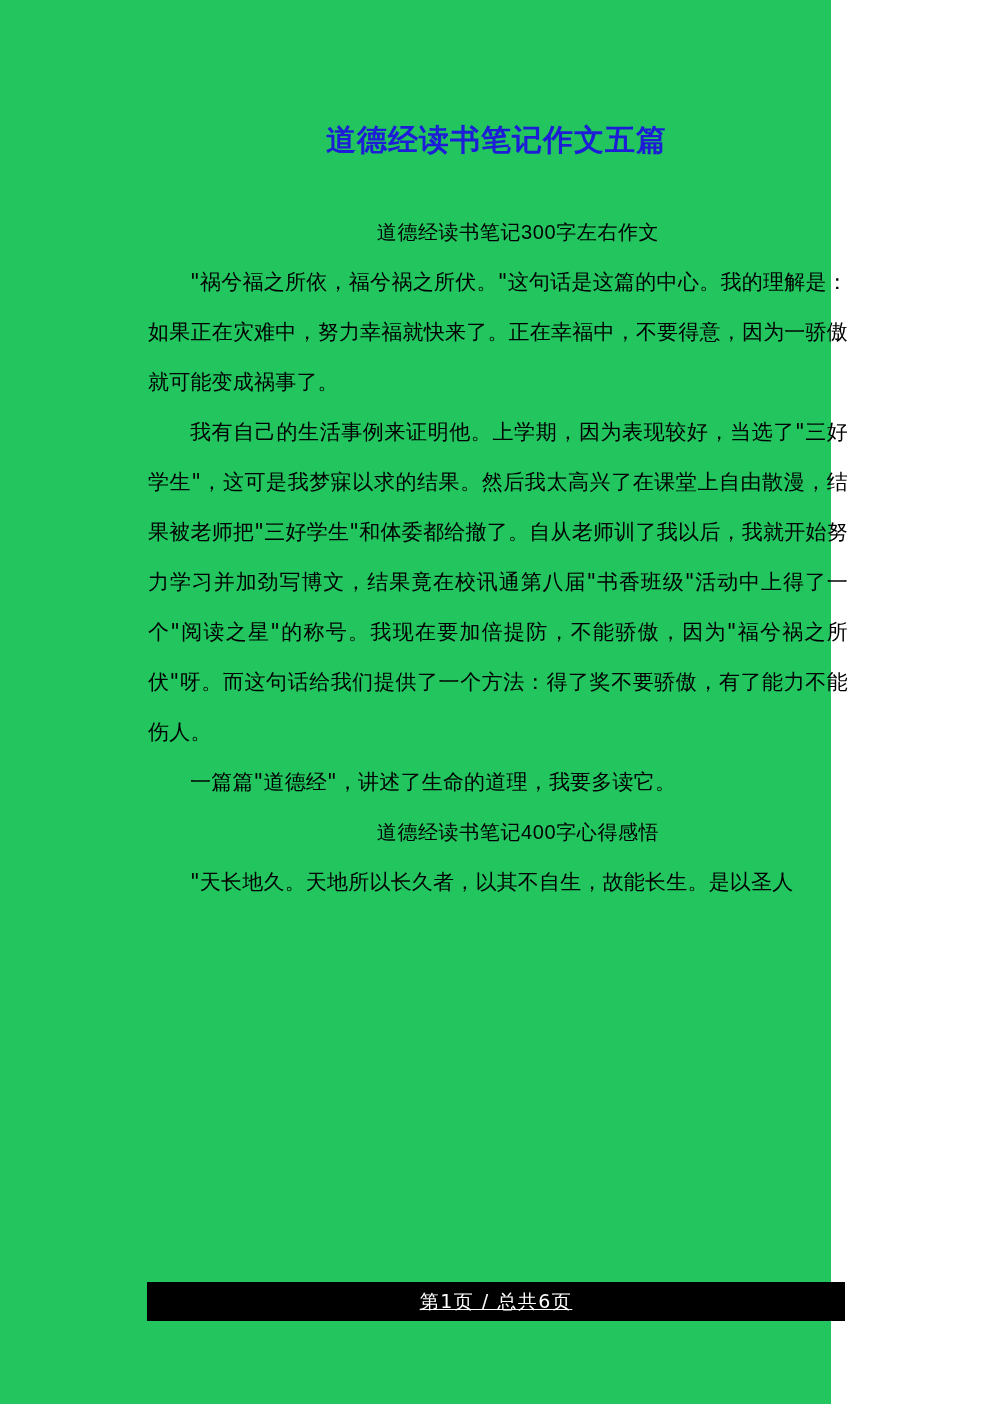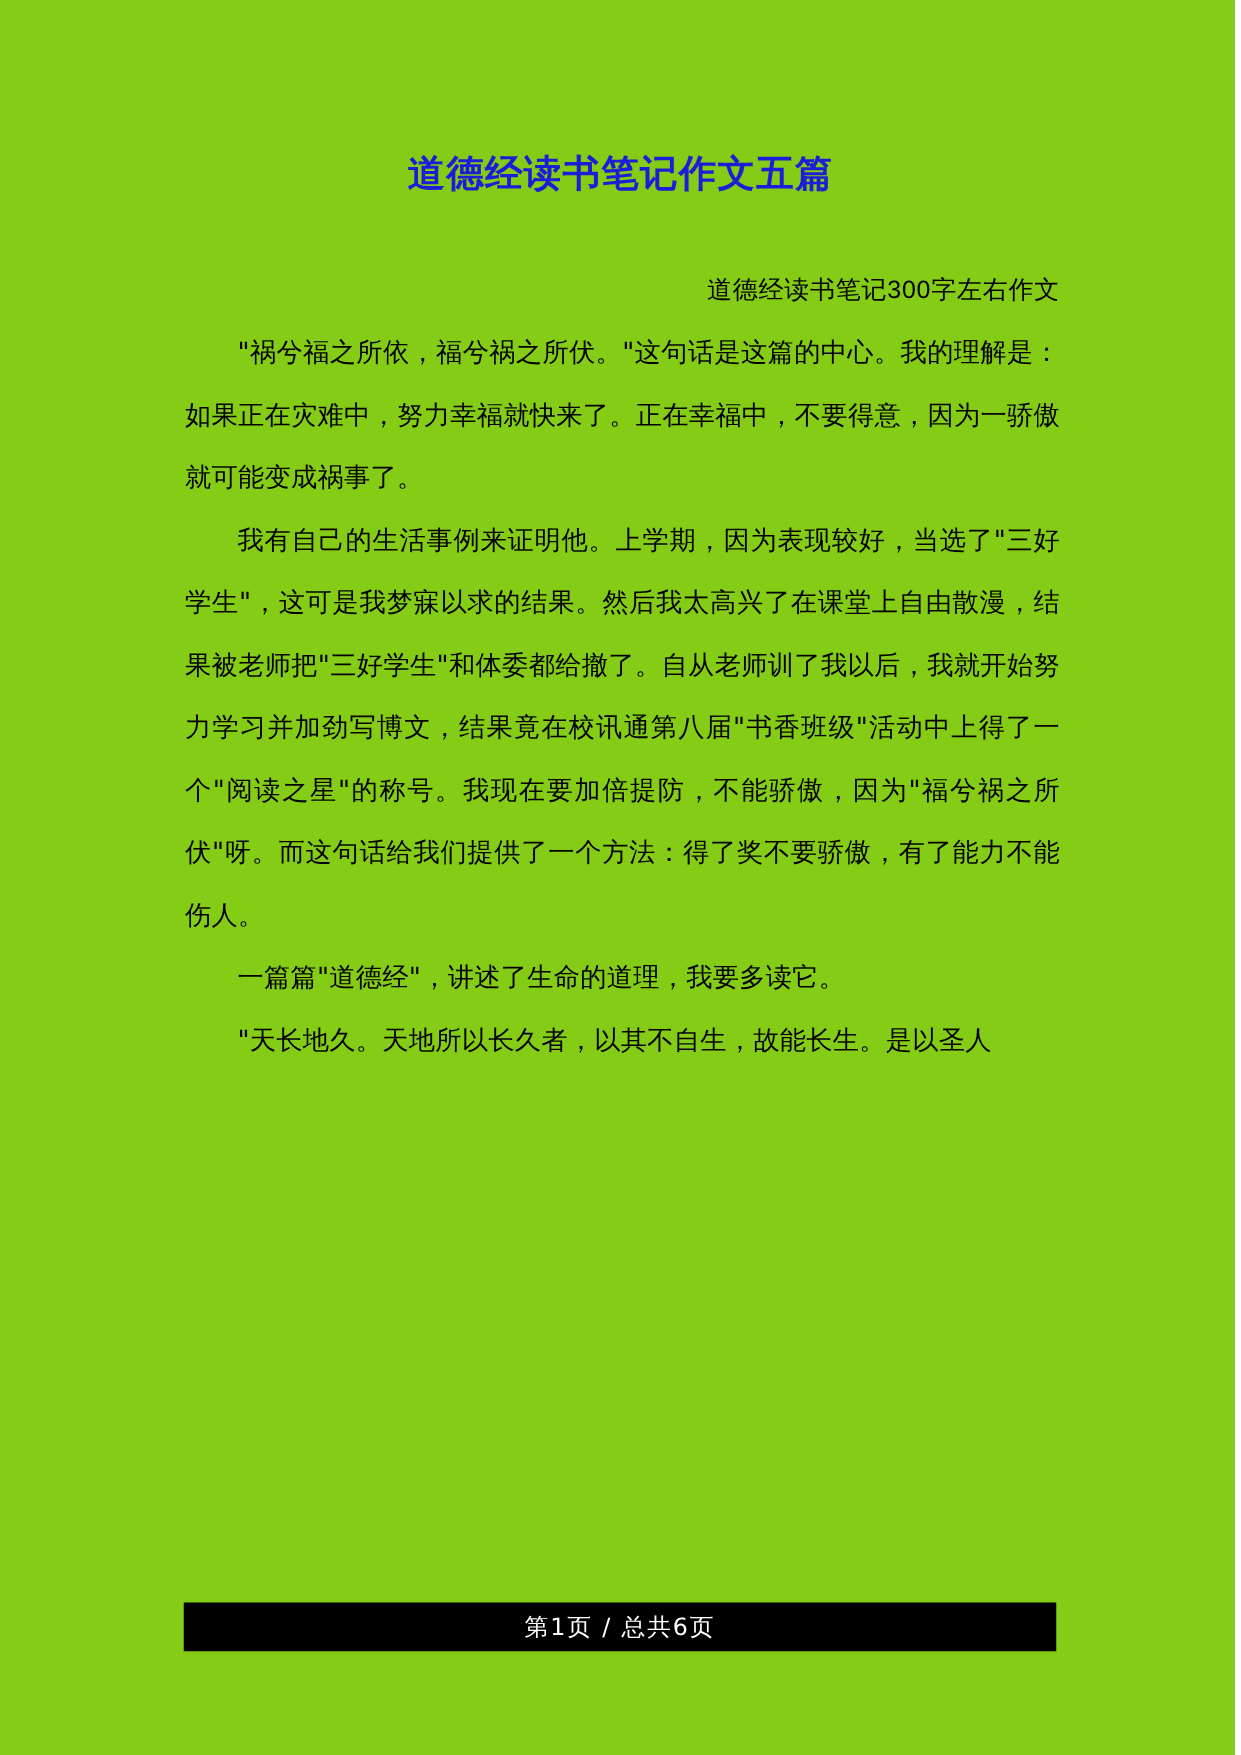--- a/index.html
+++ b/index.html
@@ -12,23 +12,23 @@
     height: 1404px;
     position: relative;
     overflow: hidden;
     font-family: "DejaVu Sans", "Liberation Sans", sans-serif;
   }
 
   .page {
     position: absolute;
     left: 0;
     top: 0;
-    width: 988px;
+    width: 831px;
     height: 1404px;
-    background: #84cc16;
+    background: #22c55e;
   }
 
   .doc-title {
     position: absolute;
     left: 148px;
     top: 118px;
     width: 697px;
     text-align: center;
     color: #1d1dd8;
     font-family: "DejaVu Sans", "Liberation Sans", sans-serif;
@@ -64,41 +64,42 @@
   }
 
   p.heading {
     margin: 0;
     color: #000000;
     font-family: "Liberation Sans", "DejaVu Sans", sans-serif;
     font-size: 20px;
     line-height: 50px;
     text-indent: 2em;
     letter-spacing: 0.6px;
-    text-align: right;
+    text-align: center;
     white-space: nowrap;
   }
 
   .footer-bar {
     position: absolute;
     left: 147px;
     top: 1282px;
     width: 698px;
     height: 39px;
     background: #000000;
     display: flex;
     align-items: center;
     justify-content: center;
   }
   .footer-text {
     color: #ffffff;
     font-family: "DejaVu Sans", "Liberation Sans", sans-serif;
     font-size: 19px;
     letter-spacing: 1.5px;
     white-space: nowrap;
+    text-decoration: underline;
   }
 </style>
 </head>
 <body>
 
 <div class="page">
 
   <div class="doc-title">道德经读书笔记作文五篇</div>
 
   <div class="body-col">
@@ -106,20 +107,21 @@
 
     <p class="heading">道德经读书笔记300字左右作文</p>
 
 
     <p class="para last-line-left">"祸兮福之所依，福兮祸之所伏。"这句话是这篇的中心。我的理解是：如果正在灾难中，努力幸福就快来了。正在幸福中，不要得意，因为一骄傲就可能变成祸事了。</p>
 
     <p class="para last-line-left">我有自己的生活事例来证明他。上学期，因为表现较好，当选了"三好学生"，这可是我梦寐以求的结果。然后我太高兴了在课堂上自由散漫，结果被老师把"三好学生"和体委都给撤了。自从老师训了我以后，我就开始努力学习并加劲写博文，结果竟在校讯通第八届"书香班级"活动中上得了一个"阅读之星"的称号。我现在要加倍提防，不能骄傲，因为"福兮祸之所伏"呀。而这句话给我们提供了一个方法：得了奖不要骄傲，有了能力不能伤人。</p>
 
     <p class="para last-line-left">一篇篇"道德经"，讲述了生命的道理，我要多读它。</p>
 
+    <p class="heading">道德经读书笔记400字心得感悟</p>
 
     <p class="para last-line-left">"天长地久。天地所以长久者，以其不自生，故能长生。是以圣人</p>
 
   </div>
 
   <div class="footer-bar">
     <span class="footer-text">第1页 / 总共6页</span>
   </div>
 
 </div>

